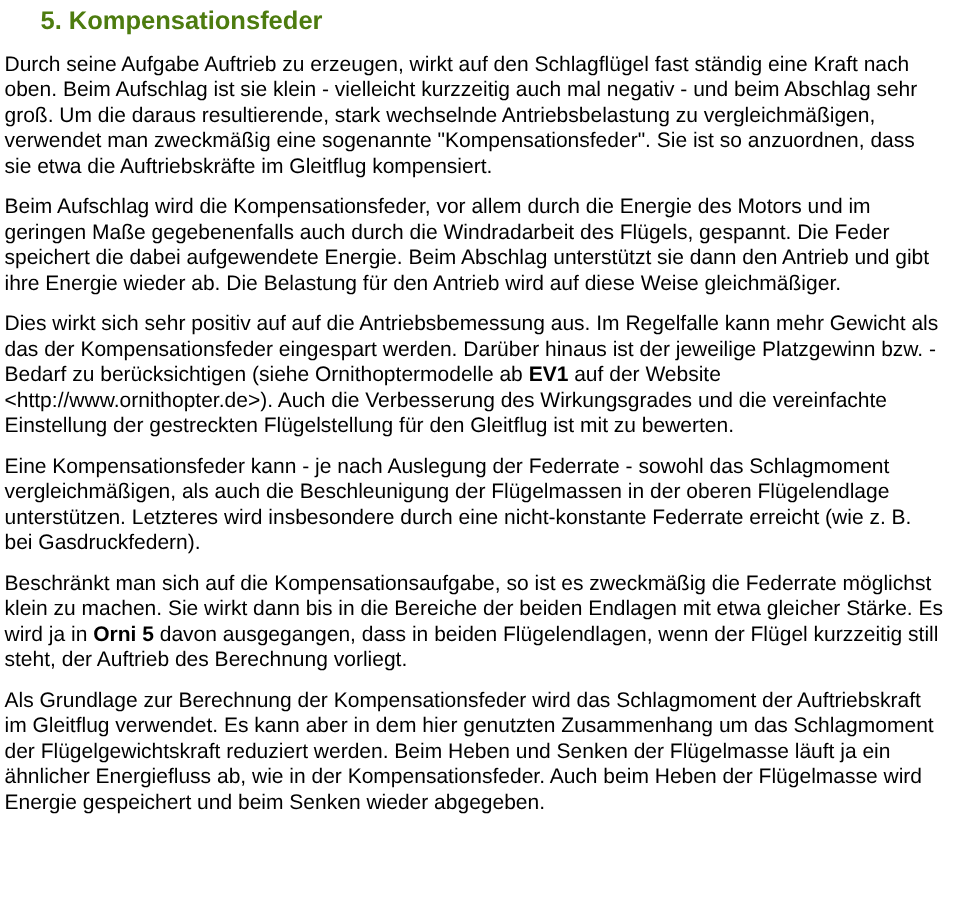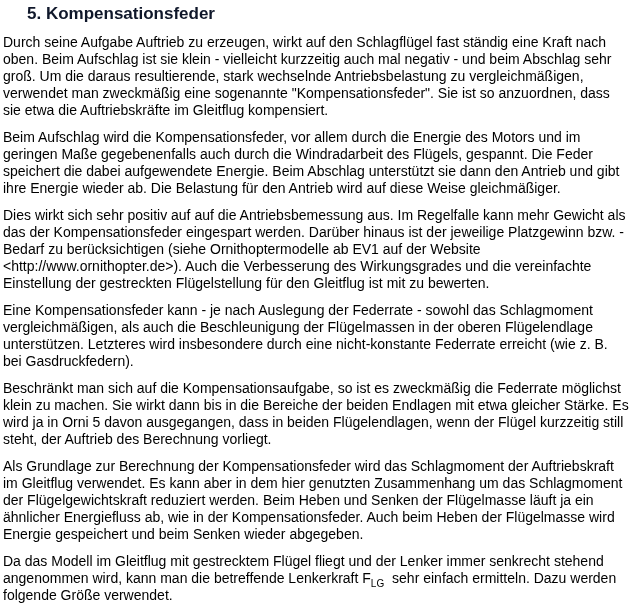--- a/index.html
+++ b/index.html
@@ -17,29 +17,29 @@
     color: #000000;
     font-family: "Liberation Sans", sans-serif;
     font-size: 14px;
     line-height: 17px;
   }
   .heading {
     font-family: "Liberation Sans", sans-serif;
     font-size: 17px;
     line-height: 20px;
     font-weight: bold;
-    color: #0f172a;
+    color: #4d7c0f;
     margin: 4px 0 9px 24px;
   }
   .para {
     margin: 10px 0;
     text-align: left;
   }
   .para b {
-    font-weight: normal;
+    font-weight: bold;
   }
   .para sub {
     font-size: 10px;
     line-height: 0;
     vertical-align: sub;
     padding-right: 4px;
   }
 </style>
 </head>
 <body>
@@ -53,15 +53,14 @@
   <p class="para">Beim Aufschlag wird die Kompensationsfeder, vor allem durch die Energie des Motors und im geringen Maße gegebenenfalls auch durch die Windradarbeit des Flügels, gespannt. Die Feder speichert die dabei aufgewendete Energie. Beim Abschlag unterstützt sie dann den Antrieb und gibt ihre Energie wieder ab. Die Belastung für den Antrieb wird auf diese Weise gleichmäßiger.</p>
 
   <p class="para"><span>Dies wirkt sich sehr positiv auf auf die Antriebsbemessung aus. Im Regelfalle kann mehr Gewicht als das der Kompensationsfeder eingespart werden. Darüber hinaus ist der jeweilige Platzgewinn bzw. -Bedarf zu berücksichtigen (siehe Ornithoptermodelle ab </span><b>EV1</b><span> auf der Website &lt;http://www.ornithopter.de&gt;). Auch die Verbesserung des Wirkungsgrades und die vereinfachte Einstellung der gestreckten Flügelstellung für den Gleitflug ist mit zu bewerten.</span></p>
 
   <p class="para">Eine Kompensationsfeder kann - je nach Auslegung der Federrate - sowohl das Schlagmoment vergleichmäßigen, als auch die Beschleunigung der Flügelmassen in der oberen Flügelendlage unterstützen. Letzteres wird insbesondere durch eine nicht-konstante Federrate erreicht (wie z. B. bei Gasdruckfedern).</p>
 
   <p class="para"><span>Beschränkt man sich auf die Kompensationsaufgabe, so ist es zweckmäßig die Federrate möglichst klein zu machen. Sie wirkt dann bis in die Bereiche der beiden Endlagen mit etwa gleicher Stärke. Es wird ja in </span><b>Orni 5</b><span> davon ausgegangen, dass in beiden Flügelendlagen, wenn der Flügel kurzzeitig still steht, der Auftrieb des Berechnung vorliegt.</span></p>
 
   <p class="para">Als Grundlage zur Berechnung der Kompensationsfeder wird das Schlagmoment der Auftriebskraft im Gleitflug verwendet. Es kann aber in dem hier genutzten Zusammenhang um das Schlagmoment der Flügelgewichtskraft reduziert werden. Beim Heben und Senken der Flügelmasse läuft ja ein ähnlicher Energiefluss ab, wie in der Kompensationsfeder. Auch beim Heben der Flügelmasse wird Energie gespeichert und beim Senken wieder abgegeben.</p>
 
-  <p class="para"><span>Da das Modell im Gleitflug mit gestrecktem Flügel fliegt und der Lenker immer senkrecht stehend angenommen wird, kann man die betreffende Lenkerkraft F</span><sub>LG</sub><span> sehr einfach ermitteln. Dazu werden folgende Größe verwendet.</span></p>
 
 </div>
 
 </body></html>

